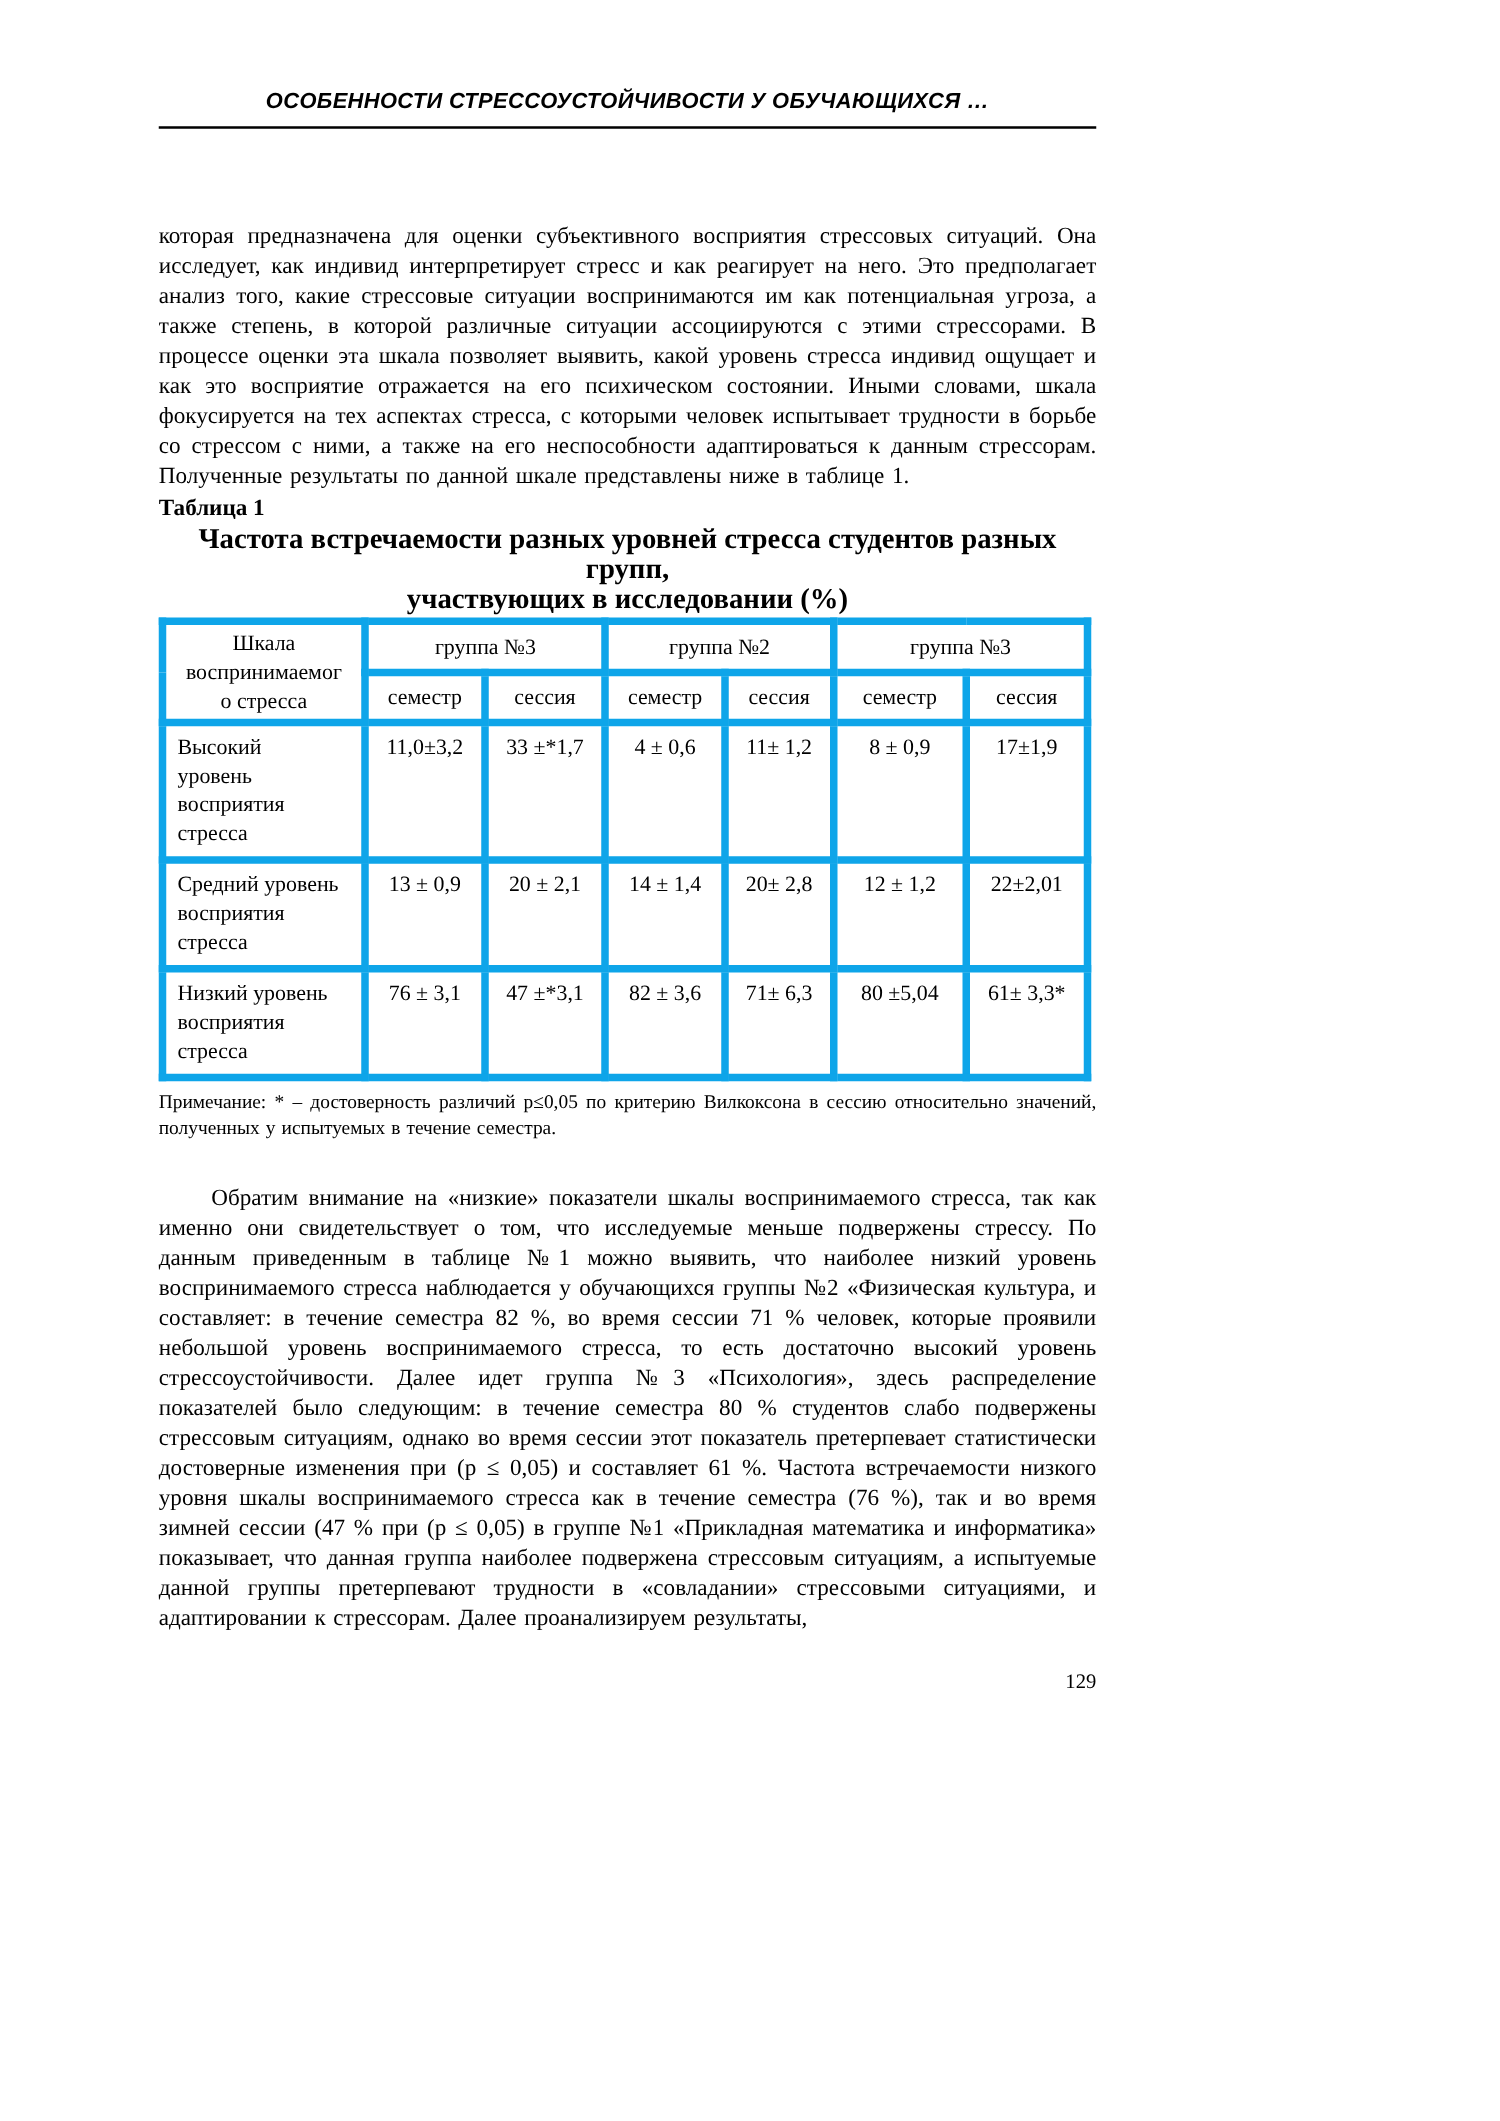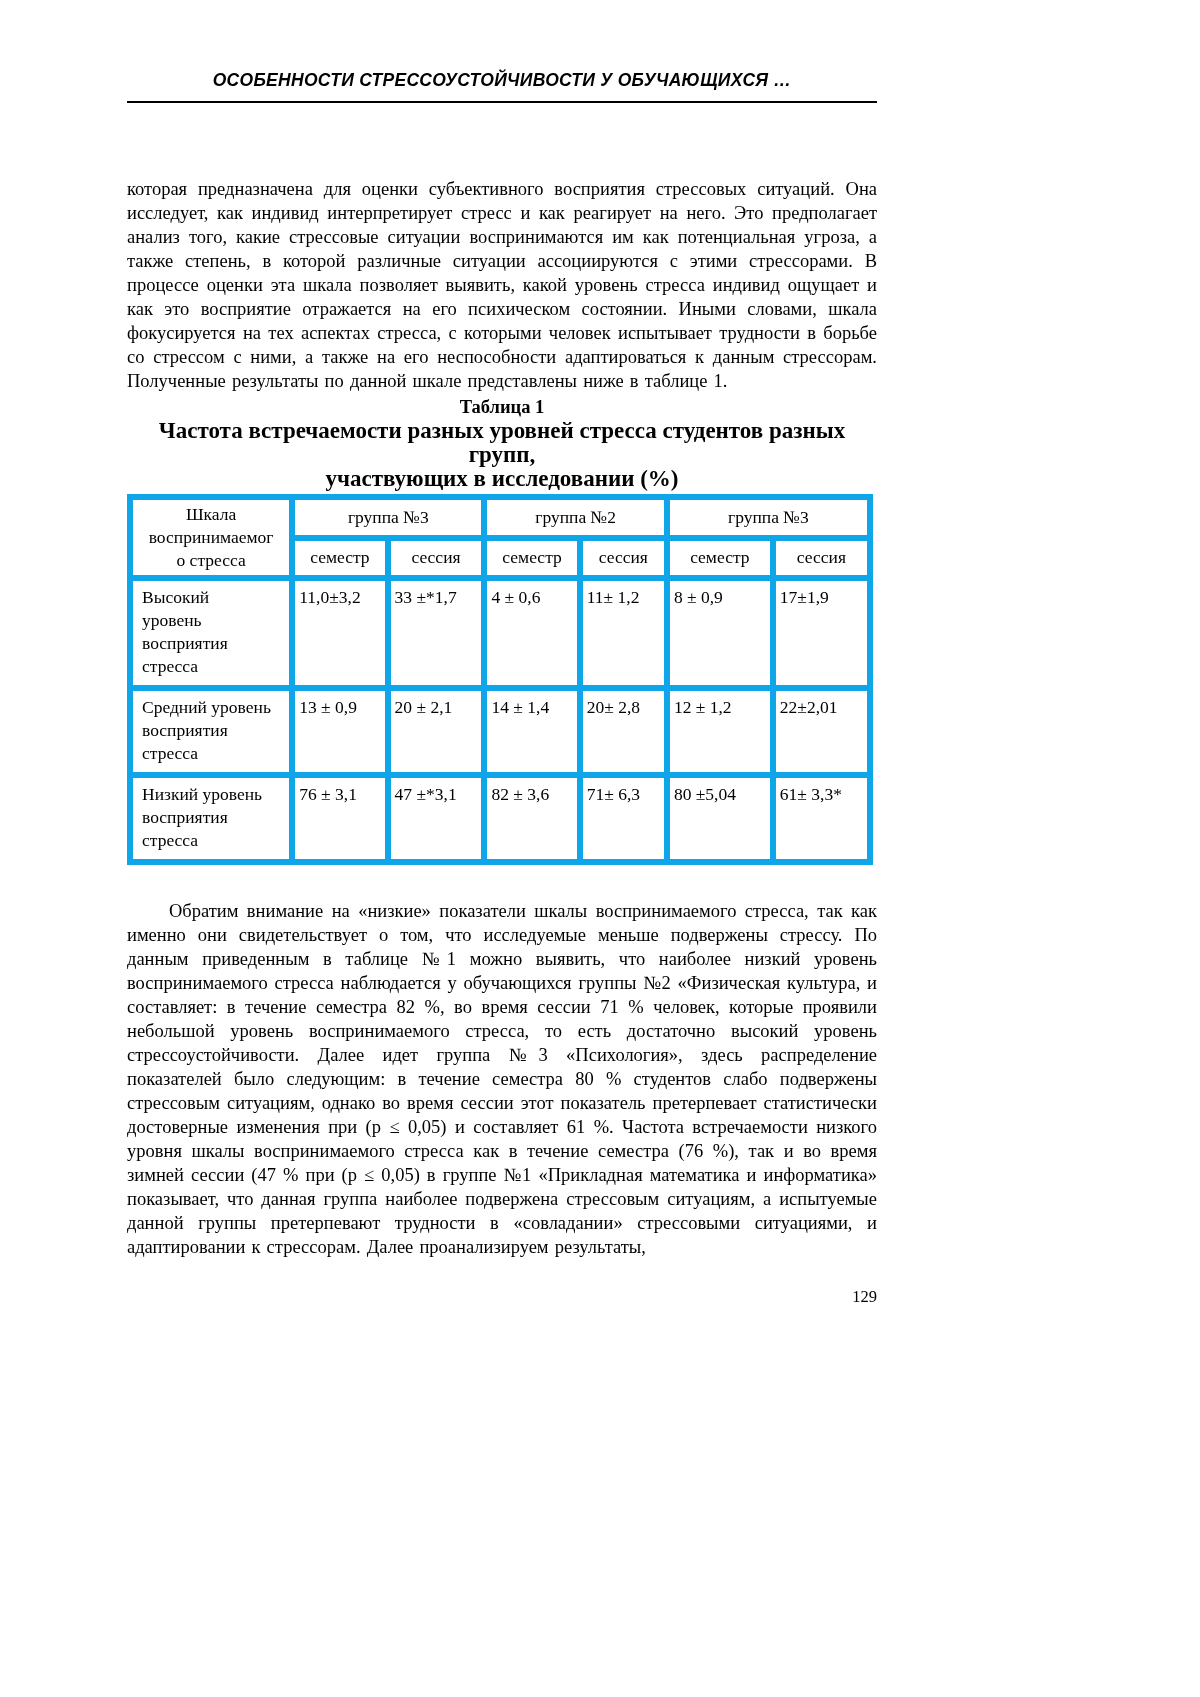--- a/index.html
+++ b/index.html
@@ -32,21 +32,21 @@
   }
   .para {
     font-size: 18.5px;
     line-height: 24px;
     text-align: justify;
     word-spacing: 1.5px;
   }
   .p1 { margin-top: 74px; }
   .table-label {
     margin-top: 2px;
-    text-align: center;
+    text-align: left;
     font-weight: 700;
     font-size: 18.5px;
     line-height: 24px;
   }
   .table-title {
     text-align: center;
     font-weight: 700;
     font-size: 23px;
     line-height: 24px;
     white-space: pre-line;
@@ -63,20 +63,21 @@
   }
   .data-table th {
     text-align: center;
     vertical-align: middle;
     padding: 3px 4px;
     line-height: 23px;
   }
   .scale-col { white-space: pre-line; }
   .data-table td {
     vertical-align: top;
+    text-align: center;
     padding: 5px 4px 7px;
     line-height: 23px;
   }
   .data-table td.row-label {
     text-align: left;
     padding-left: 9px;
     white-space: pre-line;
   }
   .note {
     margin-top: 6px;
@@ -166,19 +167,20 @@
           <td>76 ± 3,1</td>
           <td>47 ±*3,1</td>
           <td>82 ± 3,6</td>
           <td>71± 6,3</td>
           <td>80 ±5,04</td>
           <td>61± 3,3*</td>
         </tr>
       </tbody>
     </table>
 
+    <p class="note">Примечание:  *  – достоверность различий p≤0,05 по критерию Вилкоксона в сессию относительно значений, полученных у испытуемых в течение семестра.</p>
 
     <p class="para p2">Обратим внимание на «низкие» показатели шкалы воспринимаемого стресса, так как именно они свидетельствует о том, что исследуемые меньше подвержены стрессу. По данным приведенным в таблице №1 можно выявить, что наиболее низкий уровень воспринимаемого стресса наблюдается у обучающихся группы №2 «Физическая культура, и составляет: в течение семестра 82 %, во время сессии 71 % человек, которые проявили небольшой уровень воспринимаемого стресса, то есть достаточно высокий уровень стрессоустойчивости.  Далее идет группа №3 «Психология», здесь распределение показателей было следующим: в течение семестра 80 % студентов слабо подвержены стрессовым ситуациям, однако во время сессии этот показатель претерпевает статистически достоверные изменения при (p ≤ 0,05) и составляет 61 %. Частота встречаемости низкого уровня шкалы воспринимаемого стресса как в течение семестра (76 %), так и во время зимней сессии (47 % при (p ≤ 0,05) в группе №1 «Прикладная математика и информатика» показывает, что данная группа наиболее подвержена стрессовым ситуациям, а испытуемые данной группы претерпевают трудности в «совладании» стрессовыми ситуациями, и адаптировании к стрессорам. Далее проанализируем результаты,</p>
 
     <div class="page-number">129</div>
 
   </div>
 </div>
 
 </body></html>

